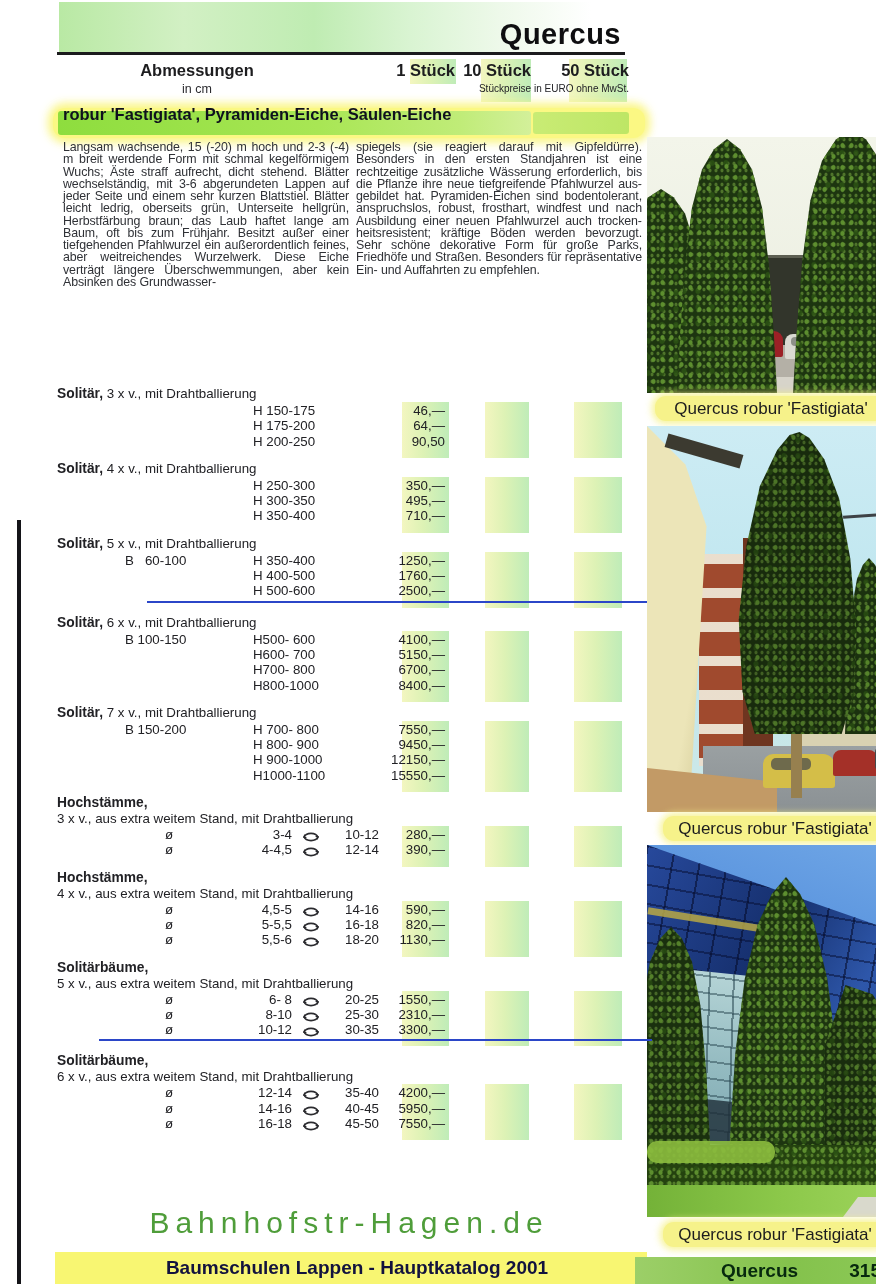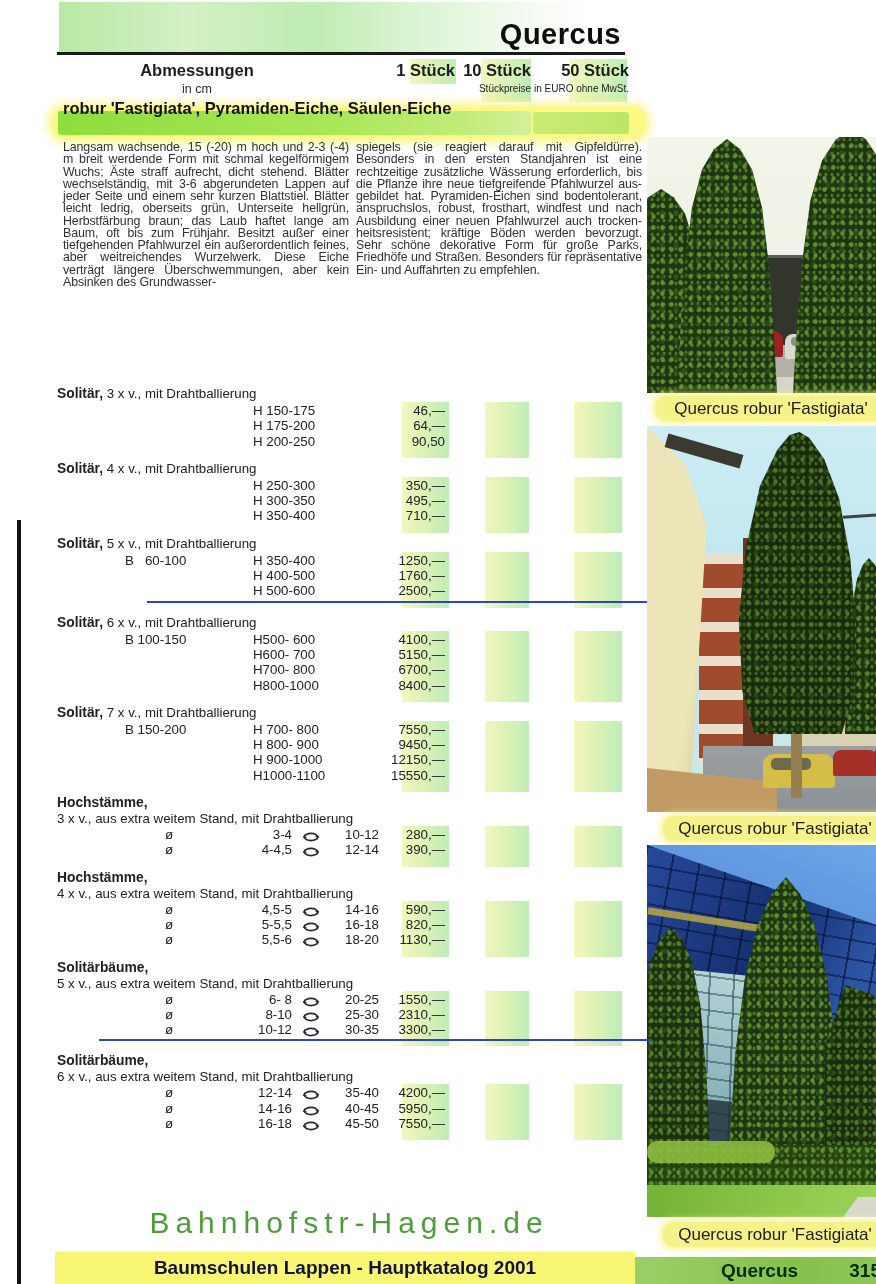--- a/index.html
+++ b/index.html
@@ -23,21 +23,21 @@
   .q1{right:438px;} .q10{right:362px;} .q50{right:264px;}
   .price-note{position:absolute;top:83px;right:264px;font-size:10px;color:#222226;white-space:nowrap;}
 
   
   .title-yellow{position:absolute;left:36px;top:108px;width:592px;height:30px;background:#fbf883;
     border-radius:12px;box-shadow:0 0 9px 5px rgba(250,246,130,.95);}
   .title-green{position:absolute;left:41px;top:111px;width:473px;height:24px;border-radius:3px;
     background:linear-gradient(90deg,#8edd3e 0%,#a8e654 55%,#c0ec78 85%,#d3f09a 100%);}
   .title-green-blob{position:absolute;left:516px;top:112px;width:96px;height:22px;border-radius:3px;
     background:linear-gradient(90deg,#b9e870,#a9e15c);opacity:.75;filter:blur(.4px);}
-  .title-text{position:absolute;left:46px;top:99px;font-size:16.5px;font-weight:bold;color:#10101e;white-space:nowrap;}
+  .title-text{position:absolute;left:46px;top:105px;font-size:16.5px;font-weight:bold;color:#10101e;white-space:nowrap;}
 
   
   .desc{position:absolute;left:46px;top:141px;width:580px;display:flex;gap:7px;
     font-size:12.4px;line-height:12.25px;color:#2f3136;text-align:justify;}
   .desc .col{width:286px;letter-spacing:-0.1px;}
 
   
   .price-area{position:absolute;left:40px;top:386px;width:585px;font-size:13.3px;color:#212125;}
   .section{margin-bottom:12px;}
   .sec-header{height:17px;line-height:16px;white-space:pre;}
@@ -126,21 +126,21 @@
   .p3-tree-r{left:178px;top:140px;width:68px;height:232px;clip-path:polygon(30% 0,70% 4%,100% 18%,100% 100%,0 100%,0 26%);filter:brightness(.85);}
   .p3-hedge{left:0;top:300px;width:246px;height:46px;background-color:#24420f;}
   .p3-hedge-hi{left:0;top:296px;width:128px;height:22px;background:#8cbc3e;border-radius:10px;opacity:.9;}
   .p3-lawn{left:0;top:340px;width:246px;height:32px;background:linear-gradient(90deg,#74b238,#8cc84a 55%,#9ed45c);}
   .p3-walk{left:196px;top:352px;width:50px;height:20px;background:#d9d9cc;clip-path:polygon(30% 0,100% 0,100% 100%,0 100%);}
 
   
   .website{position:absolute;left:40px;top:1206px;width:584px;text-align:center;
     font-size:30px;font-weight:normal;color:#4f9d3a;letter-spacing:6px;}
   .footer-yellow{position:absolute;left:38px;top:1252px;width:580px;height:32px;background:#f8f672;
-    display:flex;align-items:center;justify-content:center;font-size:19px;font-weight:bold;color:#12123e;}
+    display:flex;align-items:center;justify-content:center;font-size:19px;font-weight:bold;color:#12123e;padding-left:12px;}
   .footer-green{position:absolute;left:618px;top:1257px;width:258px;height:27px;
     background:linear-gradient(90deg,#9ccf68,#84c24c 60%,#8cc957);display:flex;align-items:center;
     font-size:19px;font-weight:bold;color:#07290e;}
   .footer-green .g1{margin-left:86px;} .footer-green .g2{margin-left:auto;margin-right:12px;}
   .edge-bar{position:absolute;left:0;top:520px;width:4px;height:764px;background:#141418;}
 </style>
 </head>
 <body>
 
 <div class="page">

